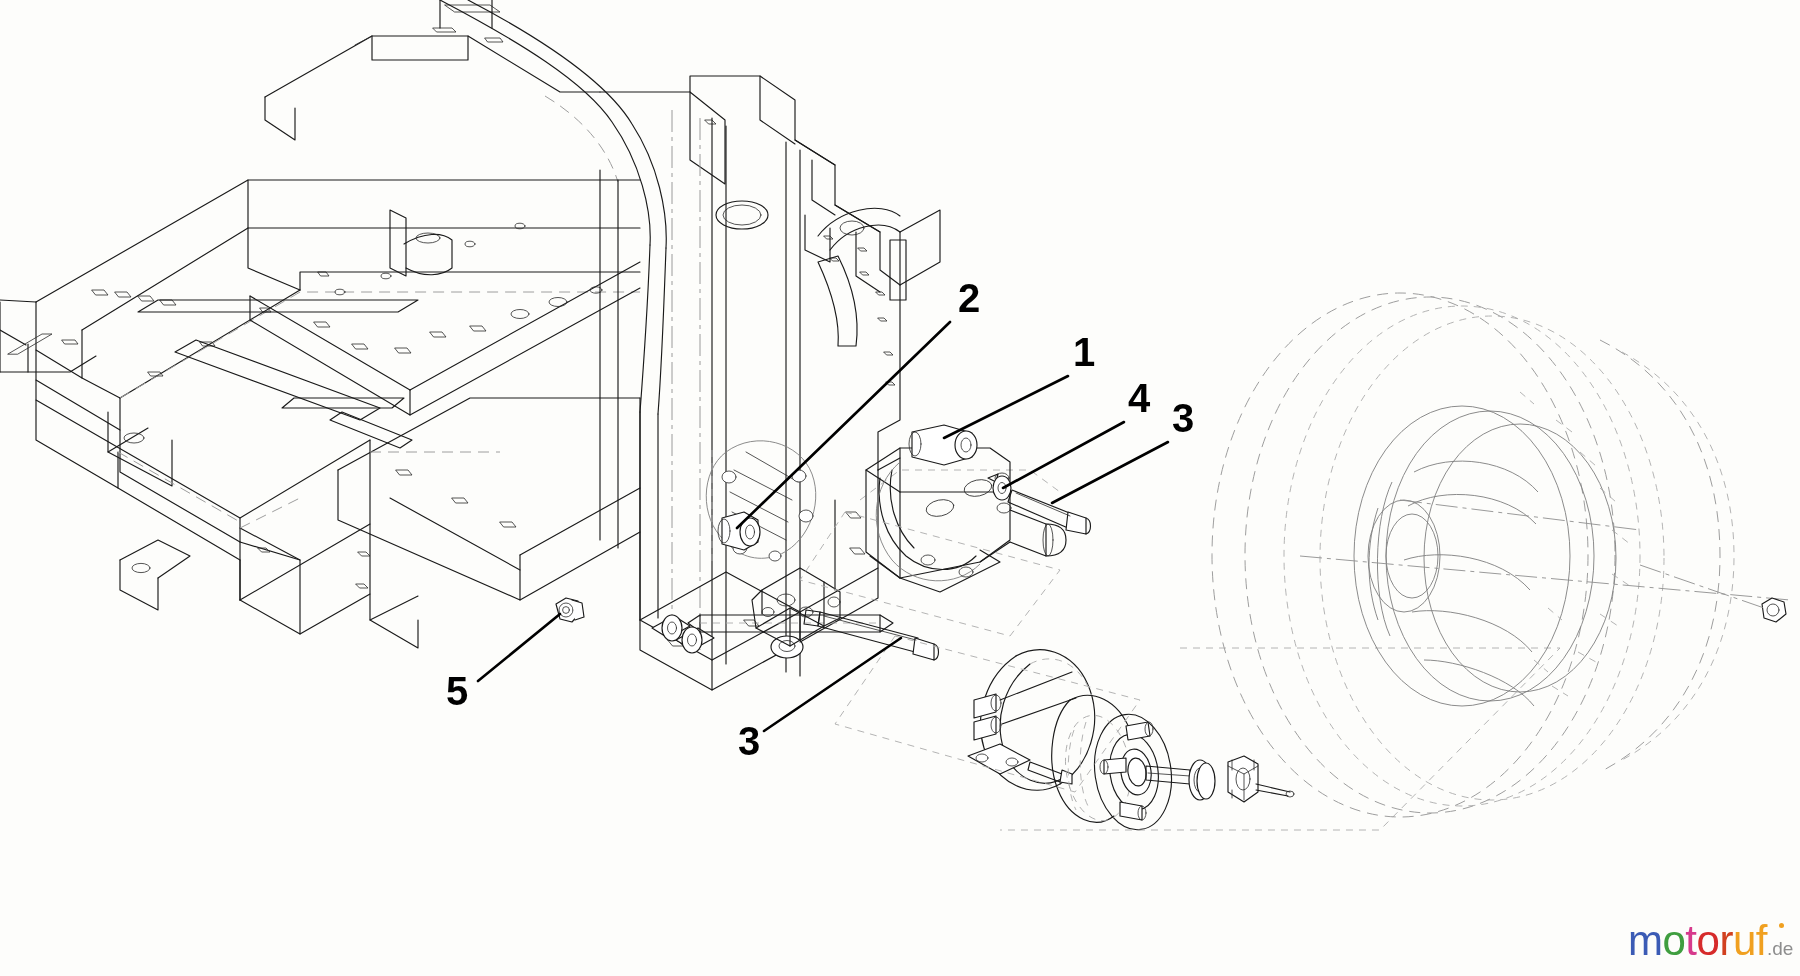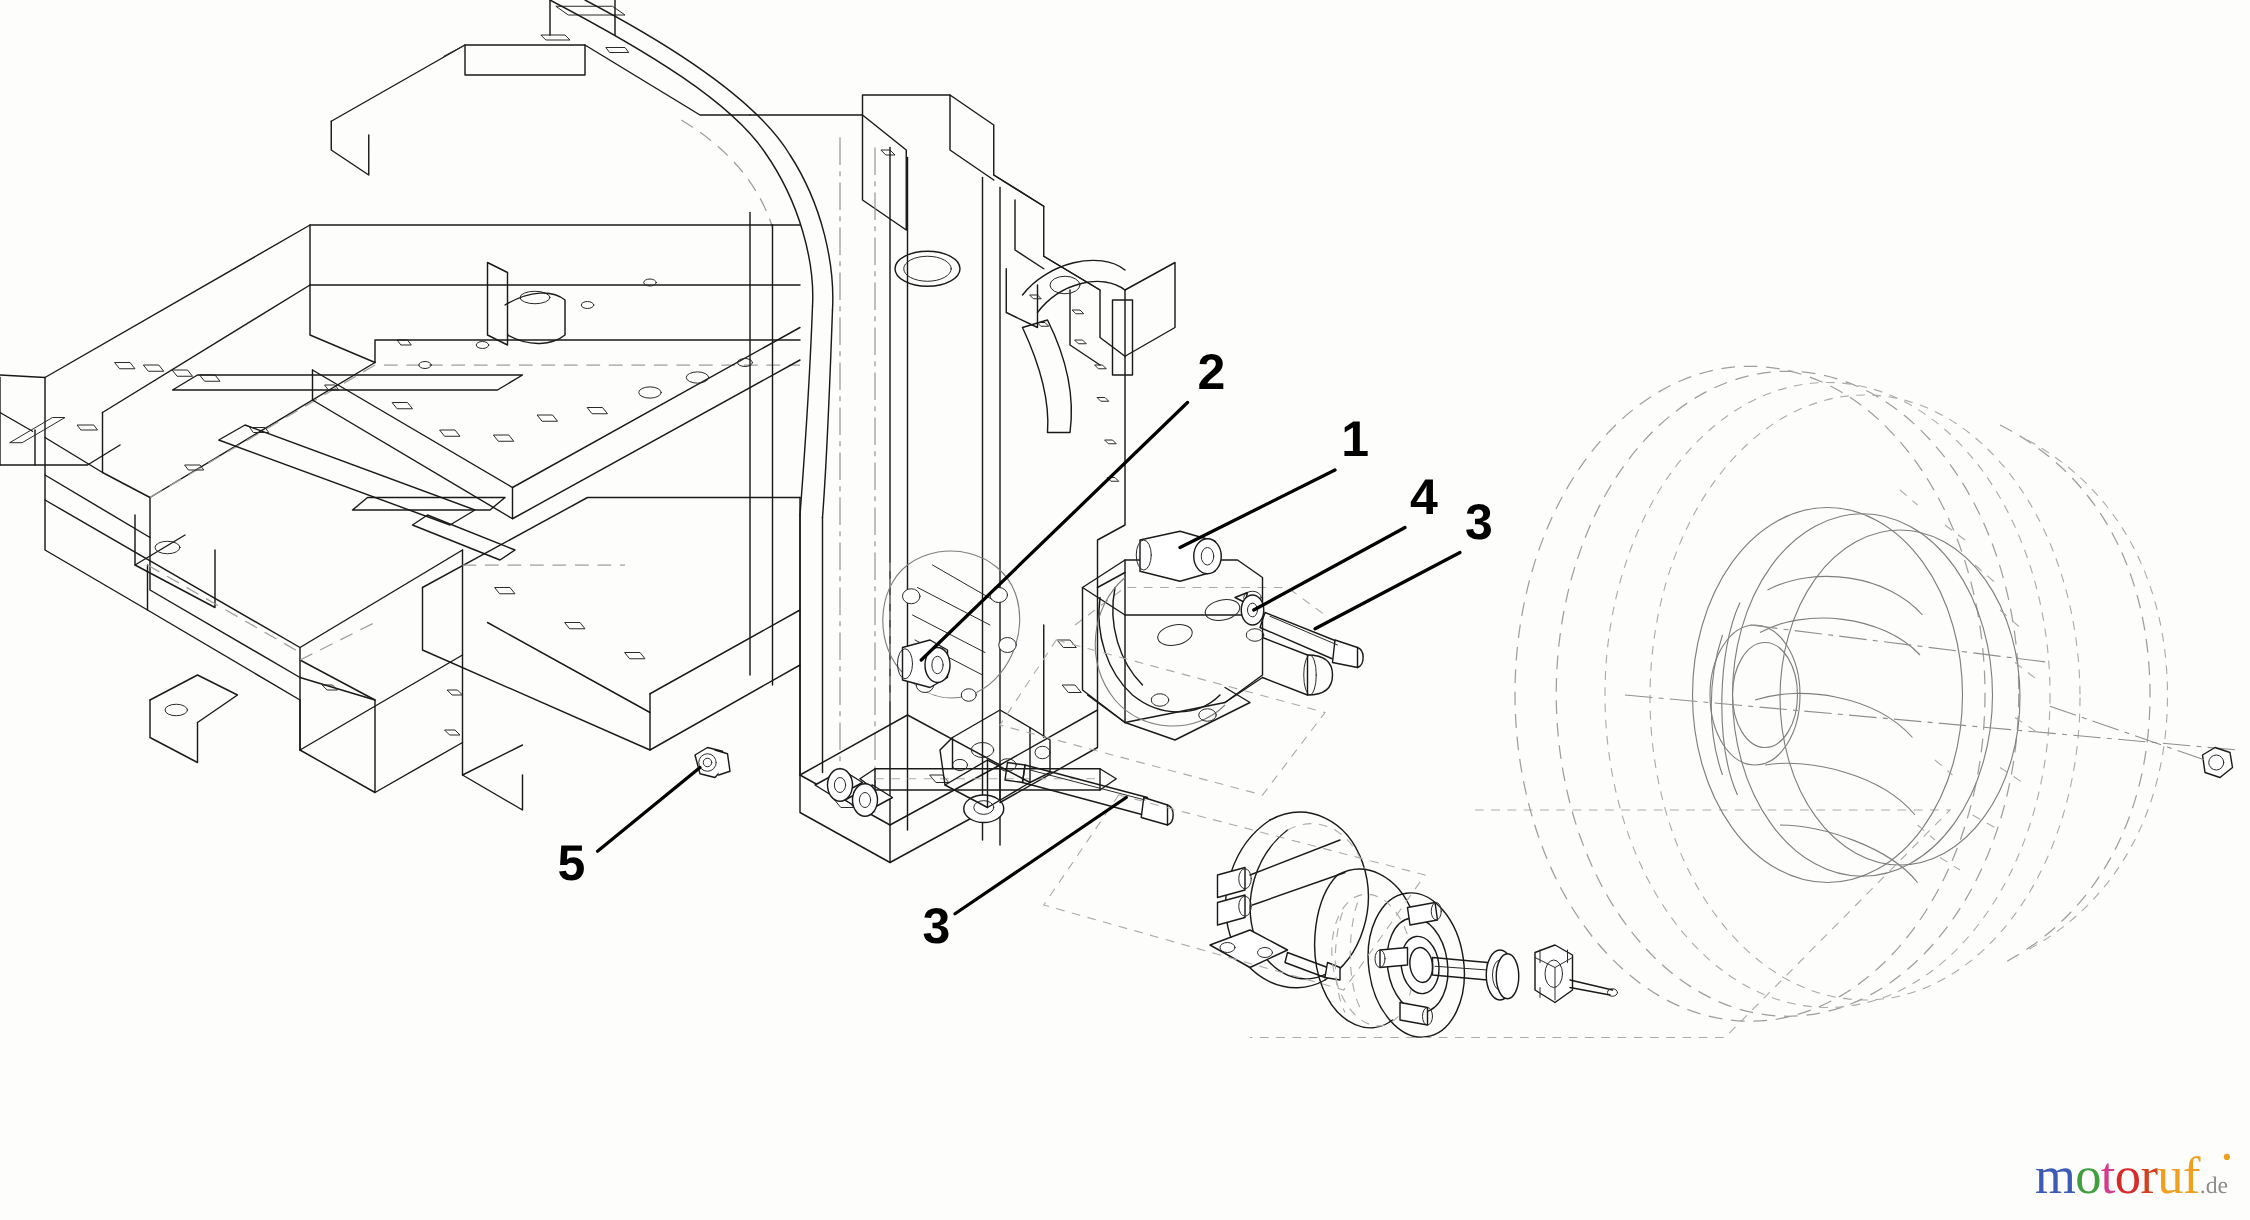--- a/index.html
+++ b/index.html
@@ -18,21 +18,21 @@
     font-weight:bold;
     font-size:40px;
     color:#000000;
     line-height:1;
     user-select:none;
   }
   
   #watermark{
     position:absolute;
     left:1628px; top:920px;
-    font-family:Liberation Serif, serif;
+    font-family:Liberation Sans, sans-serif;
     font-size:42px;
     letter-spacing:-0.5px;
     white-space:nowrap;
     line-height:1;
   }
   #watermark span{display:inline-block;}
   #watermark .suffix{
     font-size:19px;
     color:#8d8d8d;
     vertical-align:baseline;

